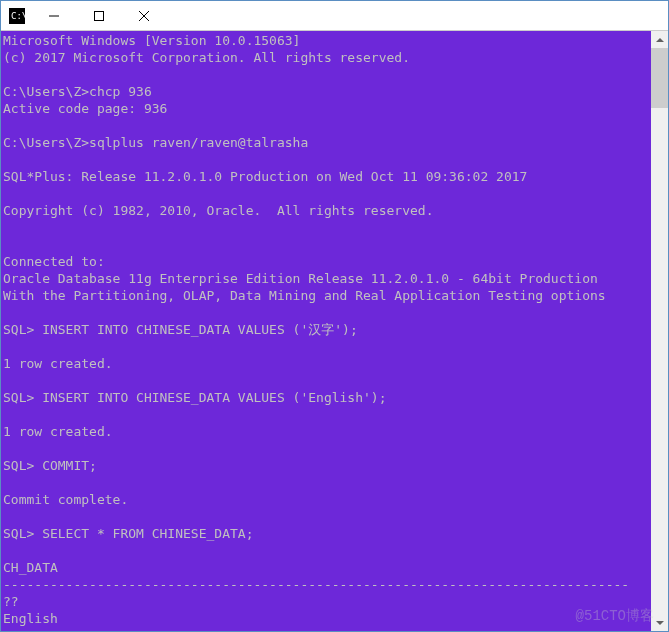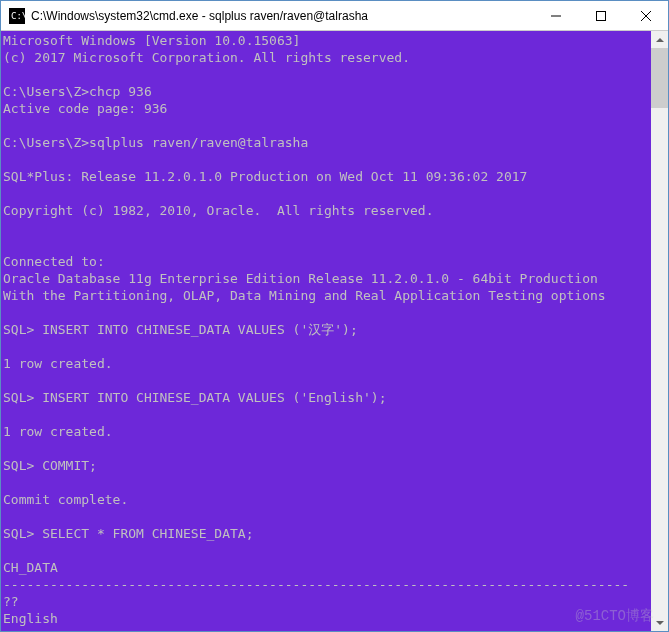--- a/index.html
+++ b/index.html
@@ -105,21 +105,20 @@
 </head>
 <body>
 
 <div class="titlebar">
   <span class="app-icon">
     <svg viewBox="0 0 16 16">
         <rect x="0" y="0" width="16" height="16" fill="#000"></rect>
         <text x="2" y="11" font-size="9" fill="#fff" font-family="monospace">C:\</text>
       </svg>
   </span>
-  <span class="title">C:\Windows\system32\cmd.exe - sqlplus  raven/raven@talrasha</span>
   <div class="win-controls">
     <div class="win-btn">
       <svg viewBox="0 0 10 10">
           <line x1="0" y1="5" x2="10" y2="5" stroke="currentColor" stroke-width="1"></line>
         </svg>
     </div>
     <div class="win-btn">
       <svg viewBox="0 0 10 10">
           <rect x="0.5" y="0.5" width="9" height="9" fill="none" stroke="currentColor" stroke-width="1"></rect>
         </svg>

